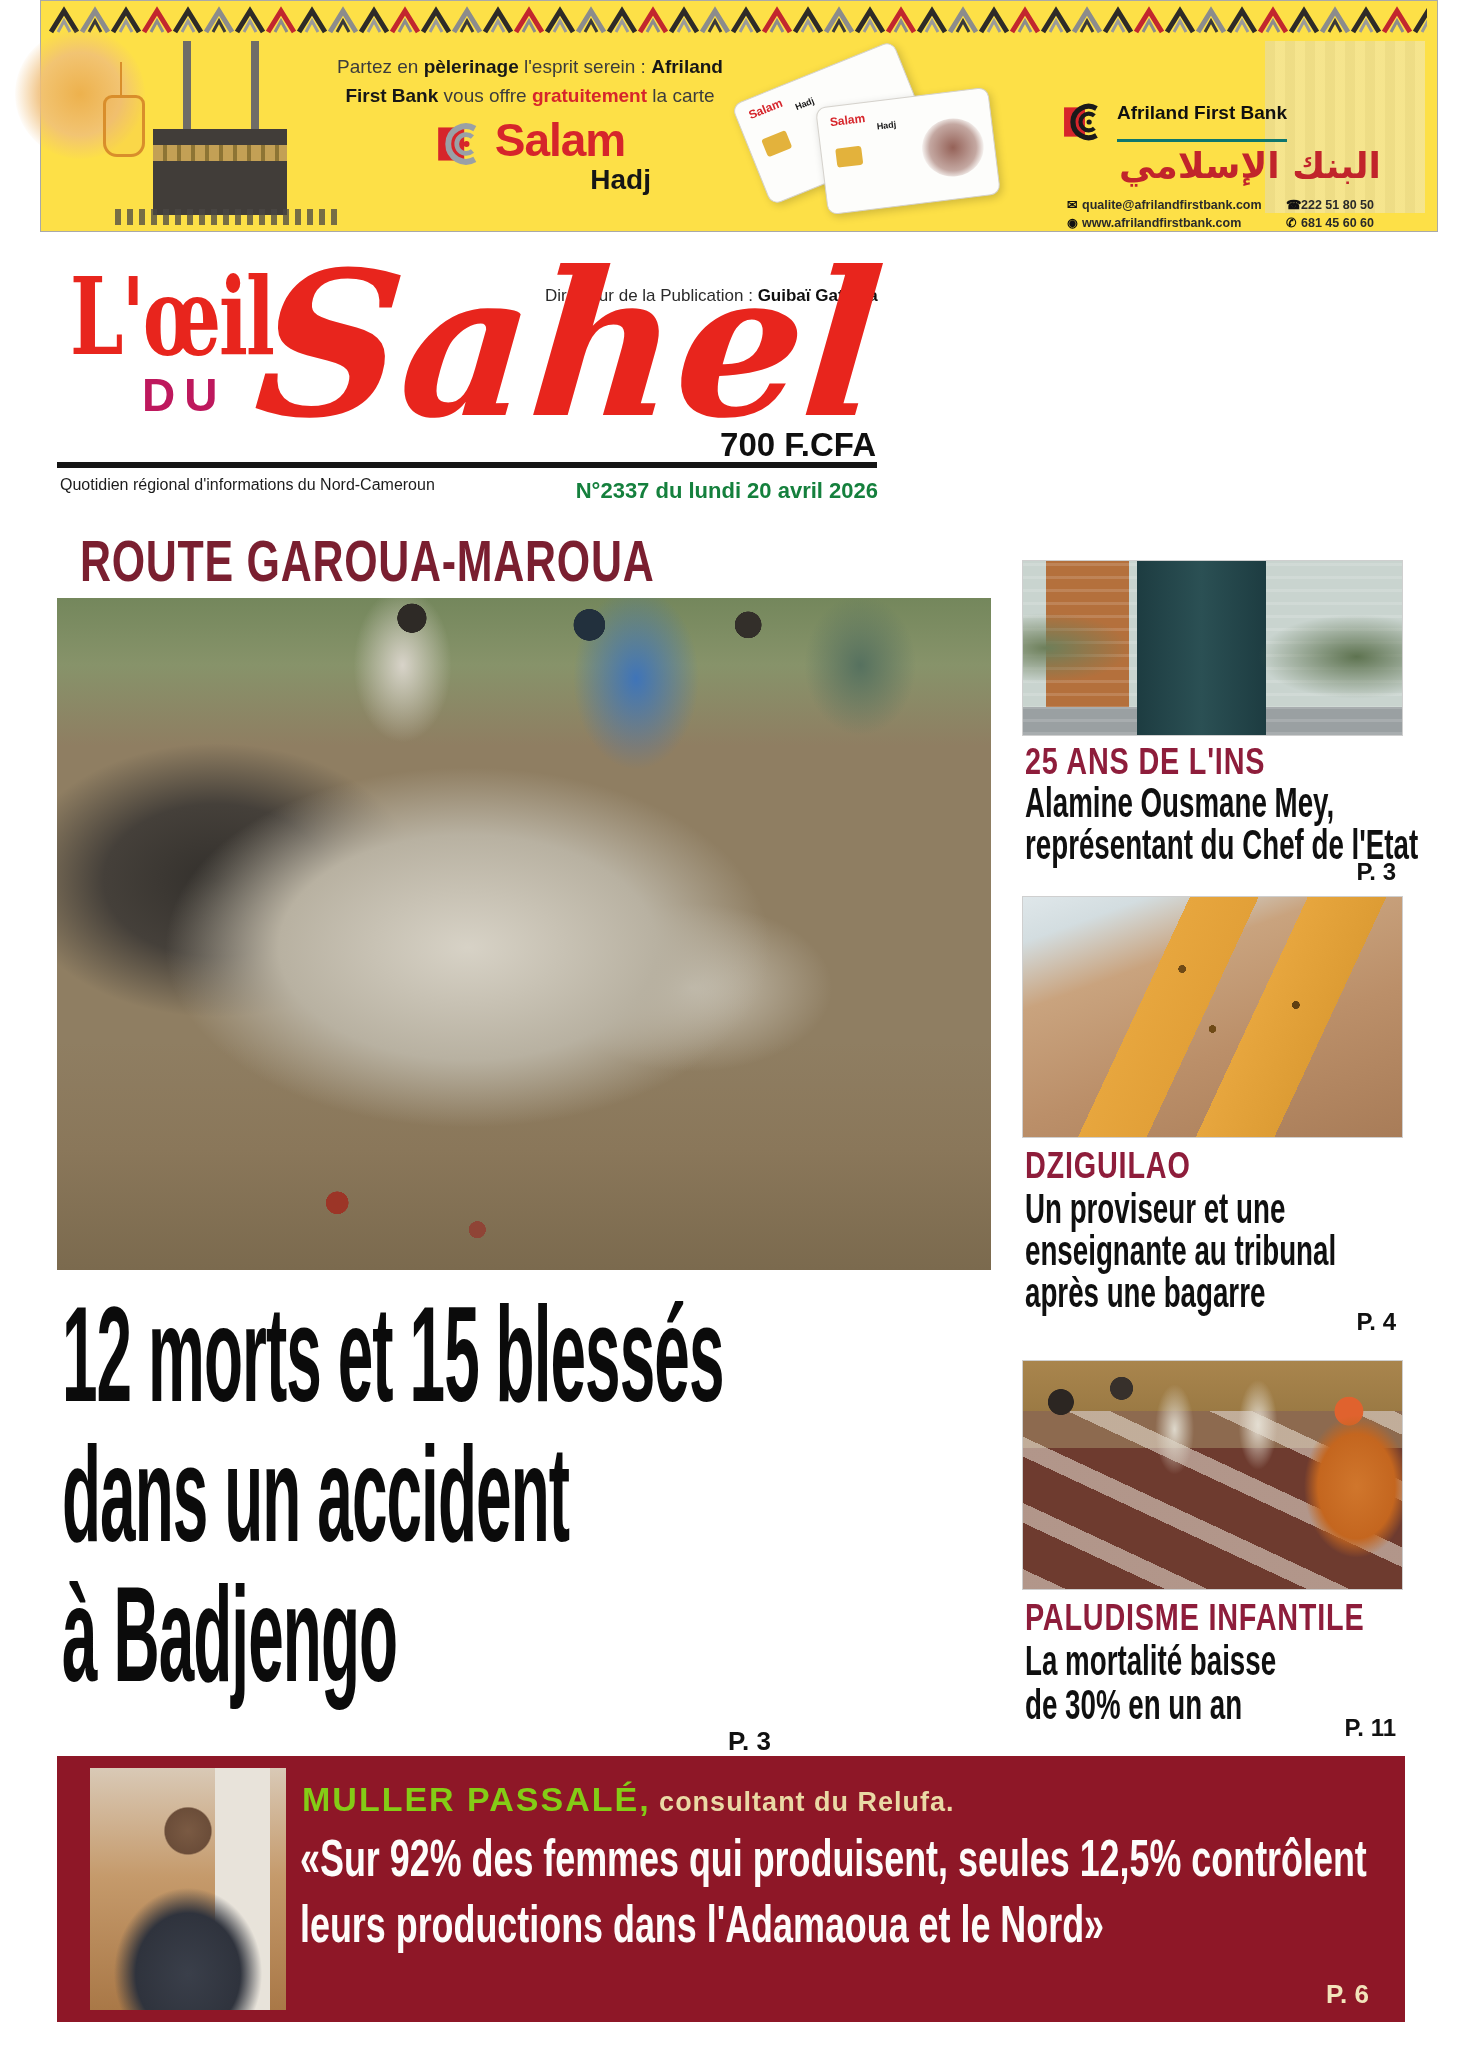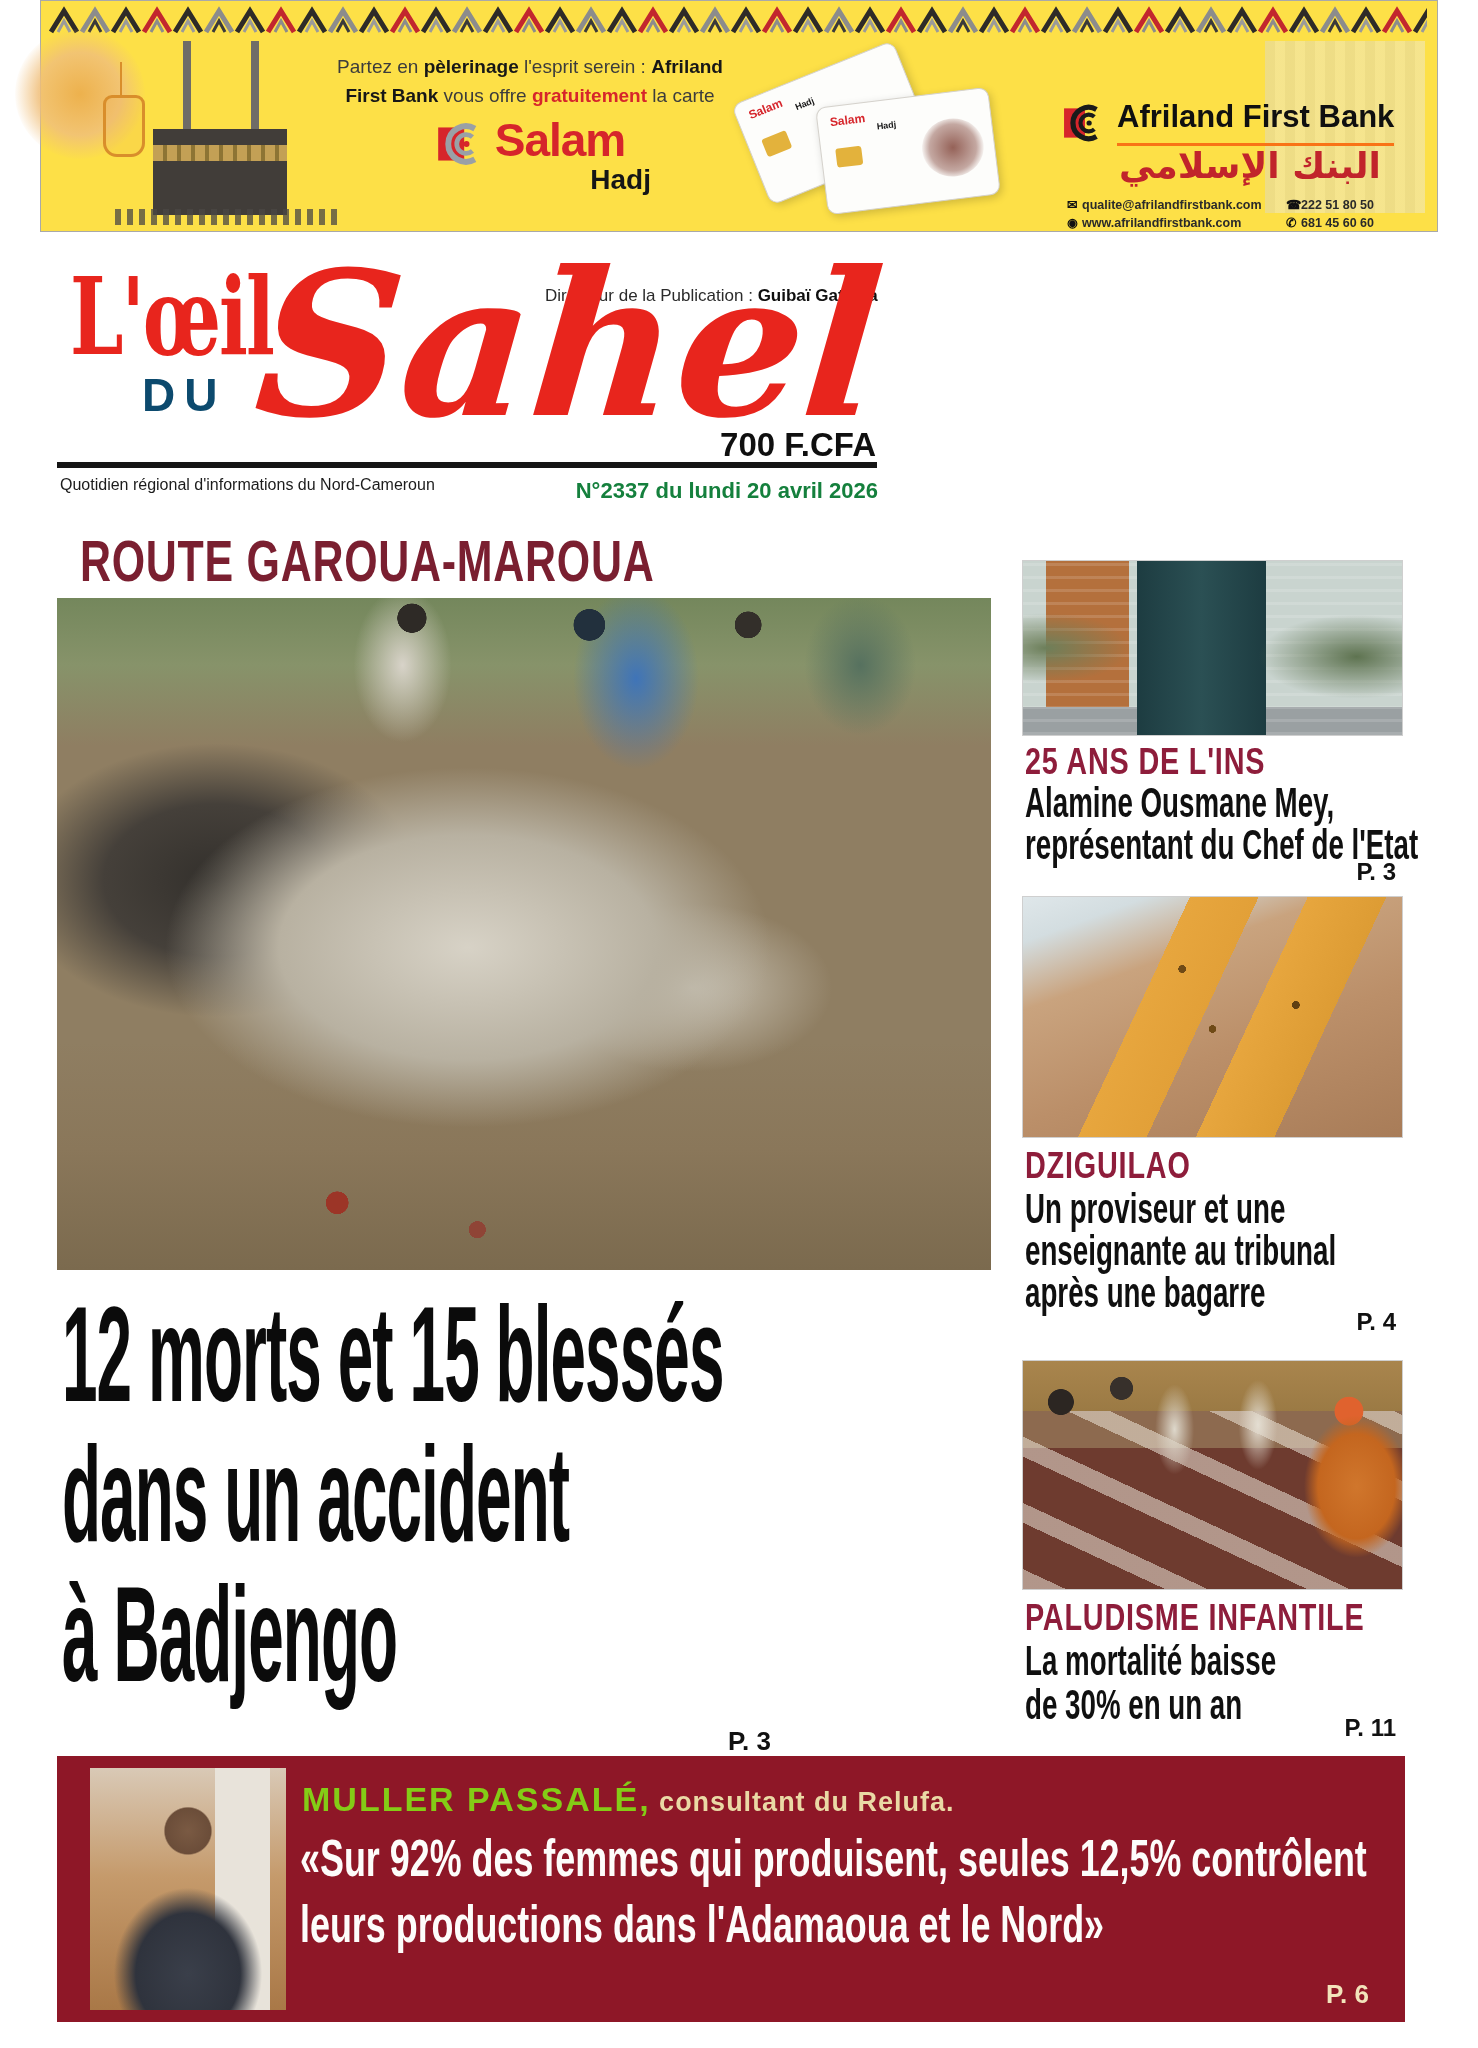--- a/index.html
+++ b/index.html
@@ -38,33 +38,33 @@
   .card .csub{position:absolute;left:58px;top:20px;font-size:9px;font-weight:bold;color:#161616;}
   .card .sketch{position:absolute;right:10px;top:26px;width:62px;height:58px;border-radius:50%;
         background:radial-gradient(circle,#7b3b2f 0%,rgba(123,59,47,.55) 55%,rgba(123,59,47,0) 75%);opacity:.8;}
   .c1{left:16px;top:30px;transform:rotate(-22deg);}
   .c2{left:92px;top:58px;transform:rotate(-7deg);}
   .afb{position:absolute;left:1022px;top:40px;width:366px;height:182px;}
   .ghost{position:absolute;right:4px;top:0;width:160px;height:172px;opacity:.45;
         background:repeating-linear-gradient(90deg,#dcd9d2 0 10px,#eceae4 10px 20px);}
   .afb-row{position:absolute;left:0;top:58px;display:flex;align-items:center;gap:8px;}
   .afb-mark{width:46px;height:46px;}
-  .afb-name{font-size:31px;font-weight:bold;color:#101010;border-bottom:3px solid #f97316;padding-bottom:8px;}
+  .afb-name{font-size:19px;font-weight:bold;color:#101010;border-bottom:3px solid #0f766e;padding-bottom:15px;}
   .afb-ar{position:absolute;left:56px;top:104px;font-family:"DejaVu Sans",sans-serif;font-size:36px;
         font-weight:bold;color:#c1242b;}
   .contacts{position:absolute;left:4px;top:156px;width:362px;display:grid;
         grid-template-columns:215px 140px;gap:3px 4px;font-size:12.5px;font-weight:bold;color:#2a2a2a;}
   .contacts .ic{display:inline-block;width:15px;color:#111;}
 
   
   .director{left:545px;top:286px;font-size:17px;color:#2b2b2b;}
   .director b{color:#0f0f0f;}
   .loeil{left:70px;top:264px;font-family:"DejaVu Serif",serif;font-size:112px;font-weight:bold;
         color:#e8251d;letter-spacing:-3px;transform:scale(.68,.95);transform-origin:0 0;line-height:1;}
-  .du{left:142px;top:372px;font-size:46px;font-weight:600;letter-spacing:9px;color:#0c4a6e;line-height:1;}
+  .du{left:142px;top:372px;font-size:46px;font-weight:600;letter-spacing:9px;color:#be185d;line-height:1;}
   .sahel{left:250px;top:250px;font-family:"DejaVu Serif",serif;font-style:italic;font-weight:bold;
         font-size:200px;color:#e8251d;line-height:.95;transform:skewX(-5deg);transform-origin:0 100%;}
   .price{left:690px;top:426px;width:186px;text-align:right;font-size:33px;font-weight:bold;color:#0f0f0f;}
   .rule{left:57px;top:462px;width:820px;height:6px;background:#151515;}
   .tagline{left:60px;top:476px;font-size:16px;font-weight:500;color:#1c1c1c;}
   .issue{left:560px;top:478px;width:318px;text-align:right;font-size:22px;font-weight:bold;color:#15803d;}
 
   
   .teaser{left:888px;top:202px;width:512px;height:284px;background:#588d70;}
   .tz-photo{position:absolute;left:9px;top:8px;width:174px;height:266px;border:3px solid #f0f0ea;

